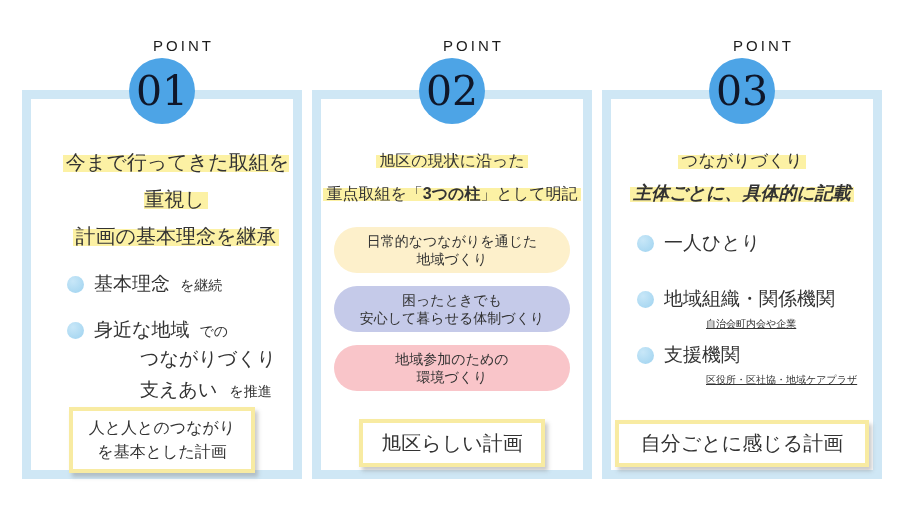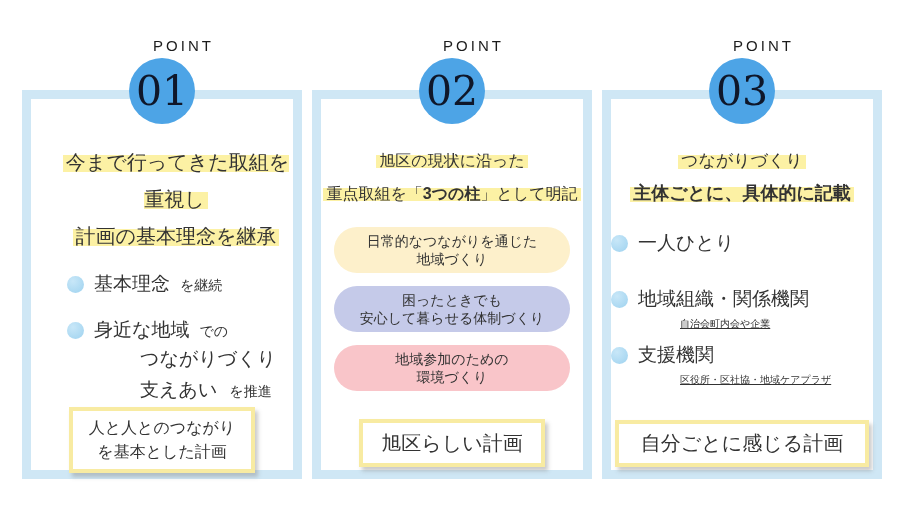--- a/index.html
+++ b/index.html
@@ -25,25 +25,25 @@
     display:flex;flex-direction:column;align-items:center;
     padding-top:45px;
   }
 
   .heading{text-align:center;}
   .hl{background:linear-gradient(to bottom,transparent 20%,#fcf1a4 20%,#fcf1a4 97%,transparent 97%);padding:0 3px;}
   .h-col1{font-size:20px;line-height:37px;padding-left:28px;}
   .h-col2{font-size:16px;line-height:33px;}
   .h-col3{font-size:17px;line-height:33px;}
   .h-bold{font-weight:bold;}
-  .h-col3 .line2{font-size:18px;font-weight:bold;}
+  .h-col3 .line2{font-size:18px;font-weight:bold;font-style:italic;}
 
   .bullets{align-self:stretch;display:flex;flex-direction:column;}
   .bullets1{padding-left:36px;margin-top:16px;}
-  .bullets3{margin-top:20px;}
+  .bullets3{padding-left:26px;margin-top:20px;}
   .brow{display:flex;align-items:baseline;gap:10px;}
   .dot{
     width:17px;height:17px;border-radius:50%;flex:0 0 17px;
     background:radial-gradient(circle at 35% 30%,#c8e7f8,#9ed2ef);
     align-self:center;
   }
   .bmain{font-size:19px;}
   .bsmall{font-size:14px;}
   .cont{margin-left:73px;font-size:19px;line-height:31px;}
   .cont .bsmall{margin-left:12px;}

